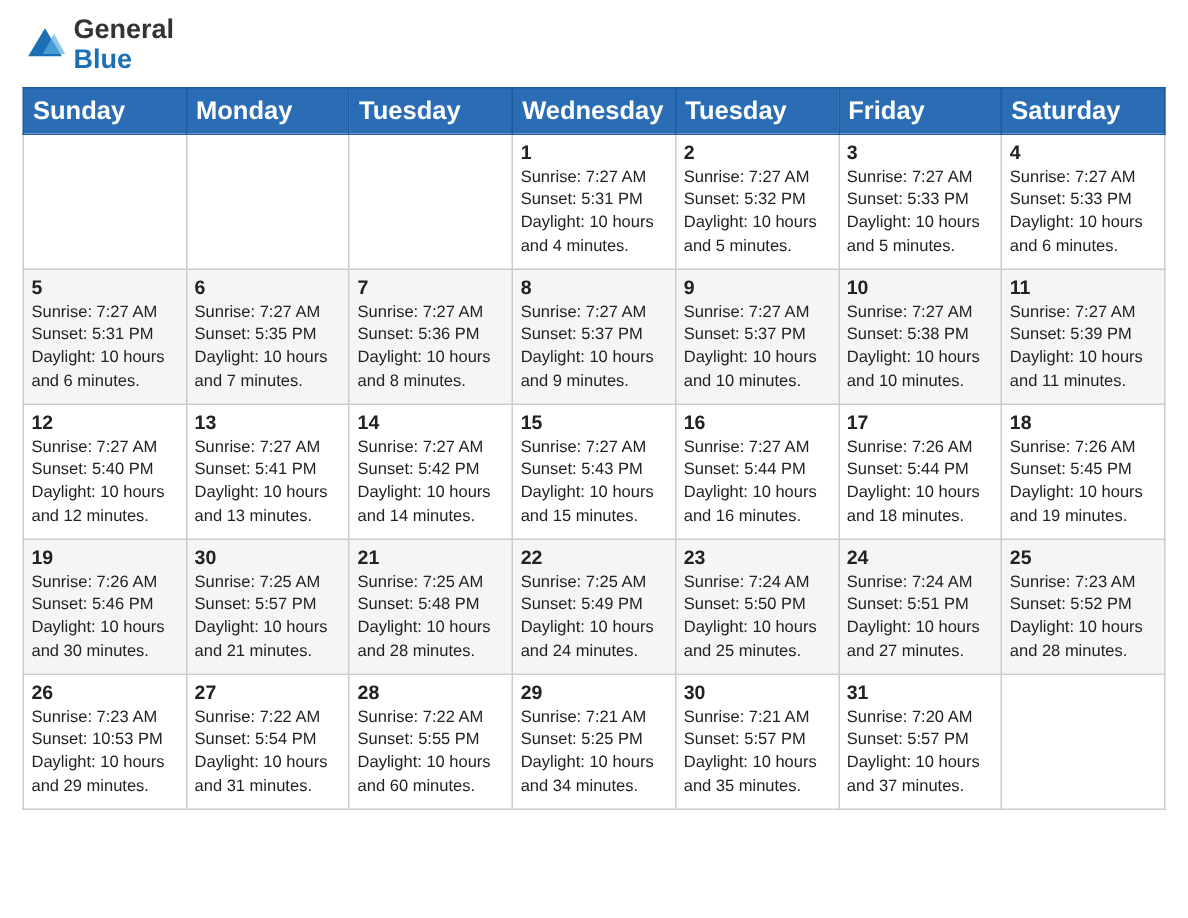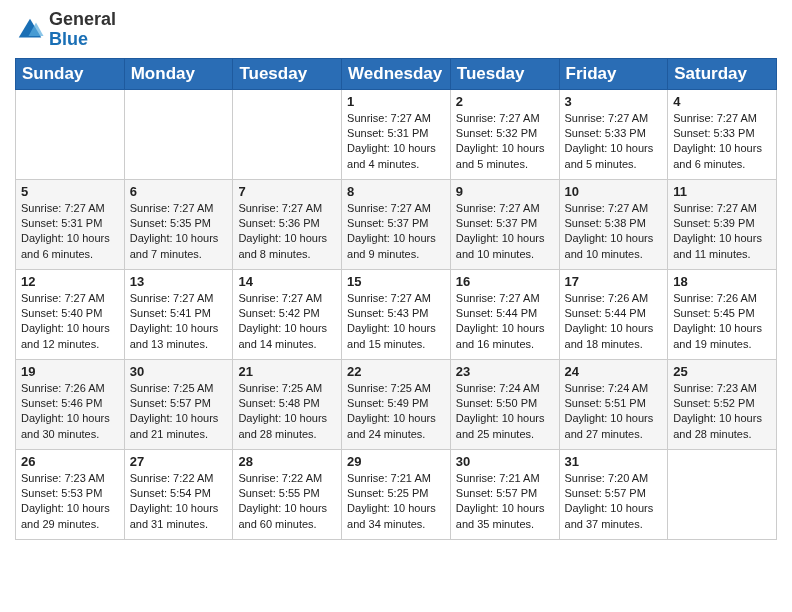--- a/index.html
+++ b/index.html
@@ -343,21 +343,21 @@
             <div>Daylight: 10 hours</div>
             <div>and 28 minutes.</div>
           </div>
         </td>
       </tr>
       <tr>
         <td>
           <div class="day-number">26</div>
           <div class="cell-content">
             <div>Sunrise: 7:23 AM</div>
-            <div>Sunset: 5:53 PM</div>
+            <div>Sunset: 10:53 PM</div>
             <div>Daylight: 10 hours</div>
             <div>and 29 minutes.</div>
           </div>
         </td>
         <td>
           <div class="day-number">27</div>
           <div class="cell-content">
             <div>Sunrise: 7:22 AM</div>
             <div>Sunset: 5:54 PM</div>
             <div>Daylight: 10 hours</div>

